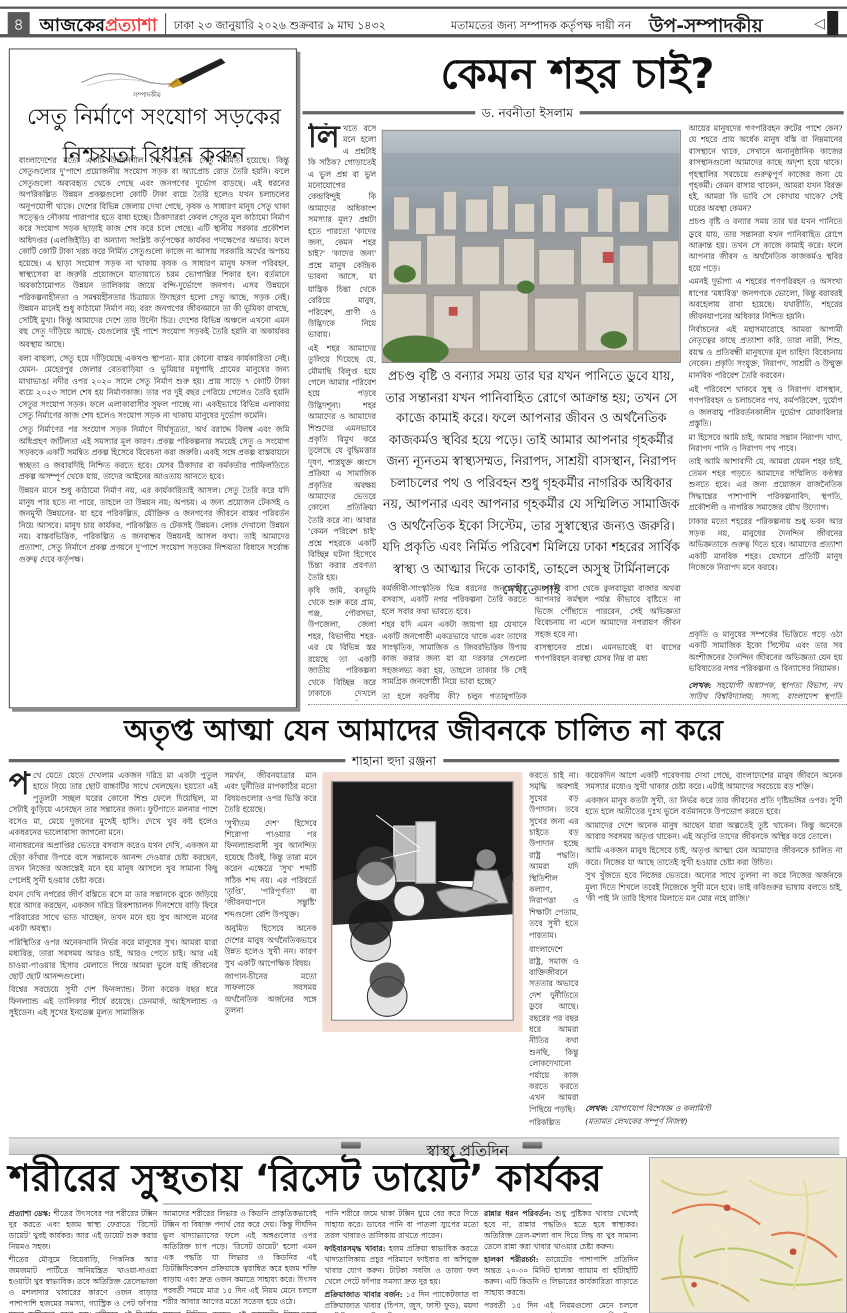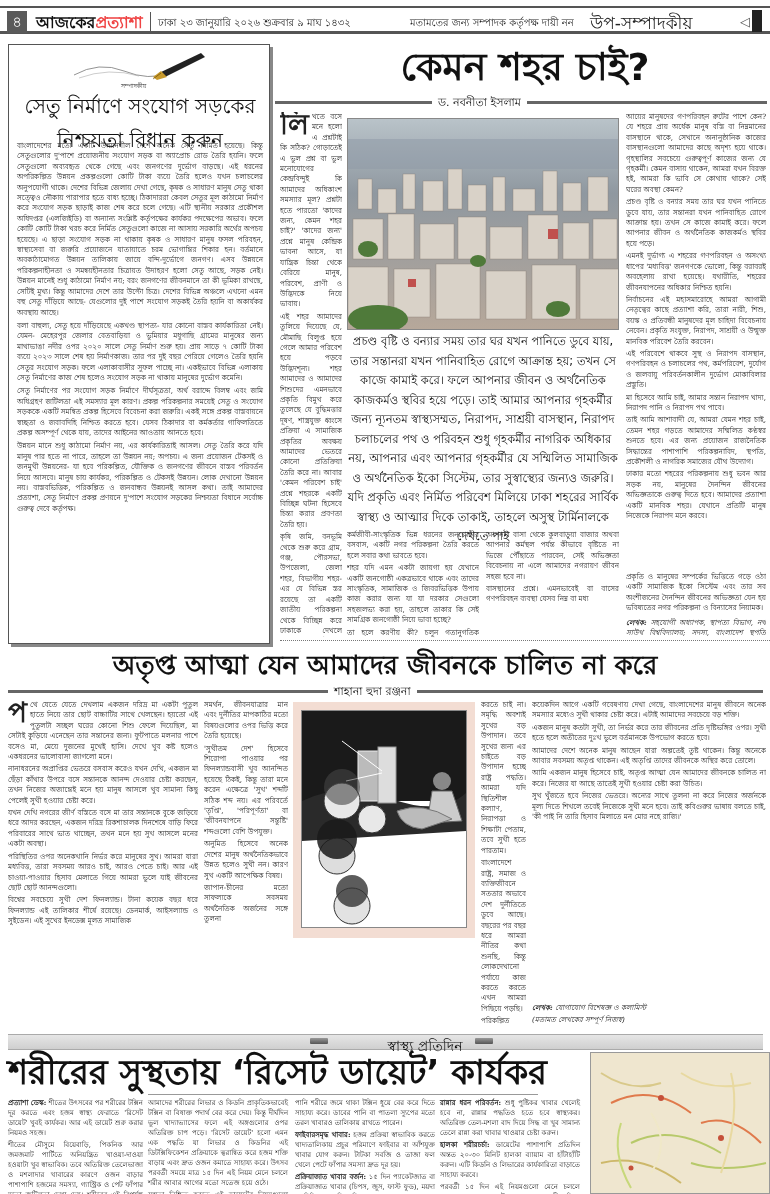--- a/index.html
+++ b/index.html
@@ -7,21 +7,21 @@
   body { font-family: "DejaVu Serif", serif; color: #111; position: relative; }
 
   
   .masthead { position: absolute; left: 0; top: 6px; width: 770px; height: 28px; border-top: 2px solid #555; border-bottom: 3px solid #555; }
   .page-no { position: absolute; left: 7px; top: 3px; width: 20px; height: 22px; background: #5a5a5a; color: #fff; font-family: "DejaVu Sans", sans-serif; font-size: 15px; text-align: center; line-height: 22px; }
   .logo { position: absolute; left: 36px; top: 2px; font-family: "DejaVu Sans", sans-serif; font-weight: bold; font-size: 16px; color: #111; }
   .logo .accent { color: #ef4444; }
   .mast-sep { position: absolute; left: 150px; top: 4px; width: 1px; height: 20px; background: #555; }
   .date-line { position: absolute; left: 158px; top: 7px; font-size: 10px; font-family: "DejaVu Sans", sans-serif; color: #222; }
   .disclaimer { position: absolute; left: 410px; top: 7px; font-size: 10px; font-family: "DejaVu Sans", sans-serif; color: #222; }
-  .section-name { position: absolute; left: 590px; top: 2px; font-size: 17px; font-weight: normal; font-family: "DejaVu Sans", sans-serif; color: #222; }
+  .section-name { position: absolute; left: 590px; top: 2px; font-size: 17px; font-weight: bold; font-family: "DejaVu Sans", sans-serif; color: #222; }
   .nav-arrow { position: absolute; left: 740px; top: 6px; font-size: 13px; color: #555; }
   .nav-block { position: absolute; left: 752px; top: 2px; width: 10px; height: 22px; background: #222; }
 
   
   .editorial-box { position: absolute; left: 8px; top: 44px; width: 262px; height: 600px; border: 1px solid #555; box-shadow: 3px 3px 0 #888; background: #fff; }
   .pen-illustration { position: absolute; left: 60px; top: 6px; width: 140px; height: 30px; }
   .pen-caption { position: absolute; left: 112px; top: 36px; font-size: 6px; color: #333; font-family: "DejaVu Sans", sans-serif; }
   .editorial-title { position: absolute; left: 8px; top: 44px; width: 246px; text-align: center; font-family: "DejaVu Sans", sans-serif; font-size: 20px; line-height: 34px; font-weight: normal; color: #111; }
   .editorial-body { position: absolute; left: 8px; top: 96px; width: 246px; font-size: 7.2px; line-height: 10.4px; text-align: justify; color: #222; }
   .editorial-body p { margin-bottom: 3px; }
@@ -36,21 +36,21 @@
   .drop-cap { float: left; font-family: "DejaVu Sans", sans-serif; font-size: 28px; line-height: 26px; margin-right: 3px; font-weight: bold; }
 
   .city-photo { position: absolute; left: 347px; top: 118px; width: 272px; height: 212px; border: 1px solid #888; overflow: hidden; }
   .pullquote { position: absolute; left: 347px; top: 332px; width: 272px; text-align: center; font-size: 11.5px; line-height: 19.5px; font-family: "DejaVu Sans", sans-serif; color: #111; }
 
   .dotted-sep { position: absolute; left: 280px; top: 640px; width: 490px; border-top: 1px dotted #777; }
 
   
   .second-title { position: absolute; left: 0; top: 648px; width: 770px; text-align: center; font-family: "DejaVu Sans", sans-serif; font-size: 26px; line-height: 34px; font-weight: bold; color: #111; }
   .second-rule { position: absolute; left: 8px; top: 690px; width: 755px; height: 3px; background: #666; }
-  .second-byline { position: absolute; left: 328px; top: 683px; padding: 0 6px; background: #fff; font-family: "DejaVu Sans", sans-serif; font-size: 11px; color: #111; }
+  .second-byline { position: absolute; left: 314px; top: 683px; padding: 0 6px; background: #fff; font-family: "DejaVu Sans", sans-serif; font-size: 11px; color: #111; }
 
   .illustration-frame { position: absolute; left: 293px; top: 702px; width: 182px; height: 236px; background: #f3ddd3; }
   .illustration { position: absolute; left: 8px; top: 8px; width: 166px; height: 218px; background: #fff; border: 1px solid #888; overflow: hidden; }
 
   
   .health-band { position: absolute; left: 8px; top: 1034px; width: 755px; height: 16px; background: linear-gradient(#e6e6e6, #cfcfcf); border-top: 1px solid #aaa; border-bottom: 1px solid #aaa; }
   .health-label { position: absolute; left: 0; top: 1035px; width: 770px; text-align: center; font-family: "DejaVu Sans", sans-serif; font-size: 14px; color: #111; margin-left: 40px; }
   .band-tab { position: absolute; top: 1038px; width: 18px; height: 6px; background: linear-gradient(#999, #555); border-radius: 1px; }
   .health-title { position: absolute; left: 8px; top: 1052px; width: 580px; font-family: "DejaVu Sans", sans-serif; font-size: 34px; line-height: 40px; font-weight: bold; color: #111; white-space: nowrap; }
   .salad-photo { position: absolute; left: 590px; top: 1052px; width: 180px; height: 142px; border: 1px solid #999; overflow: hidden; }

